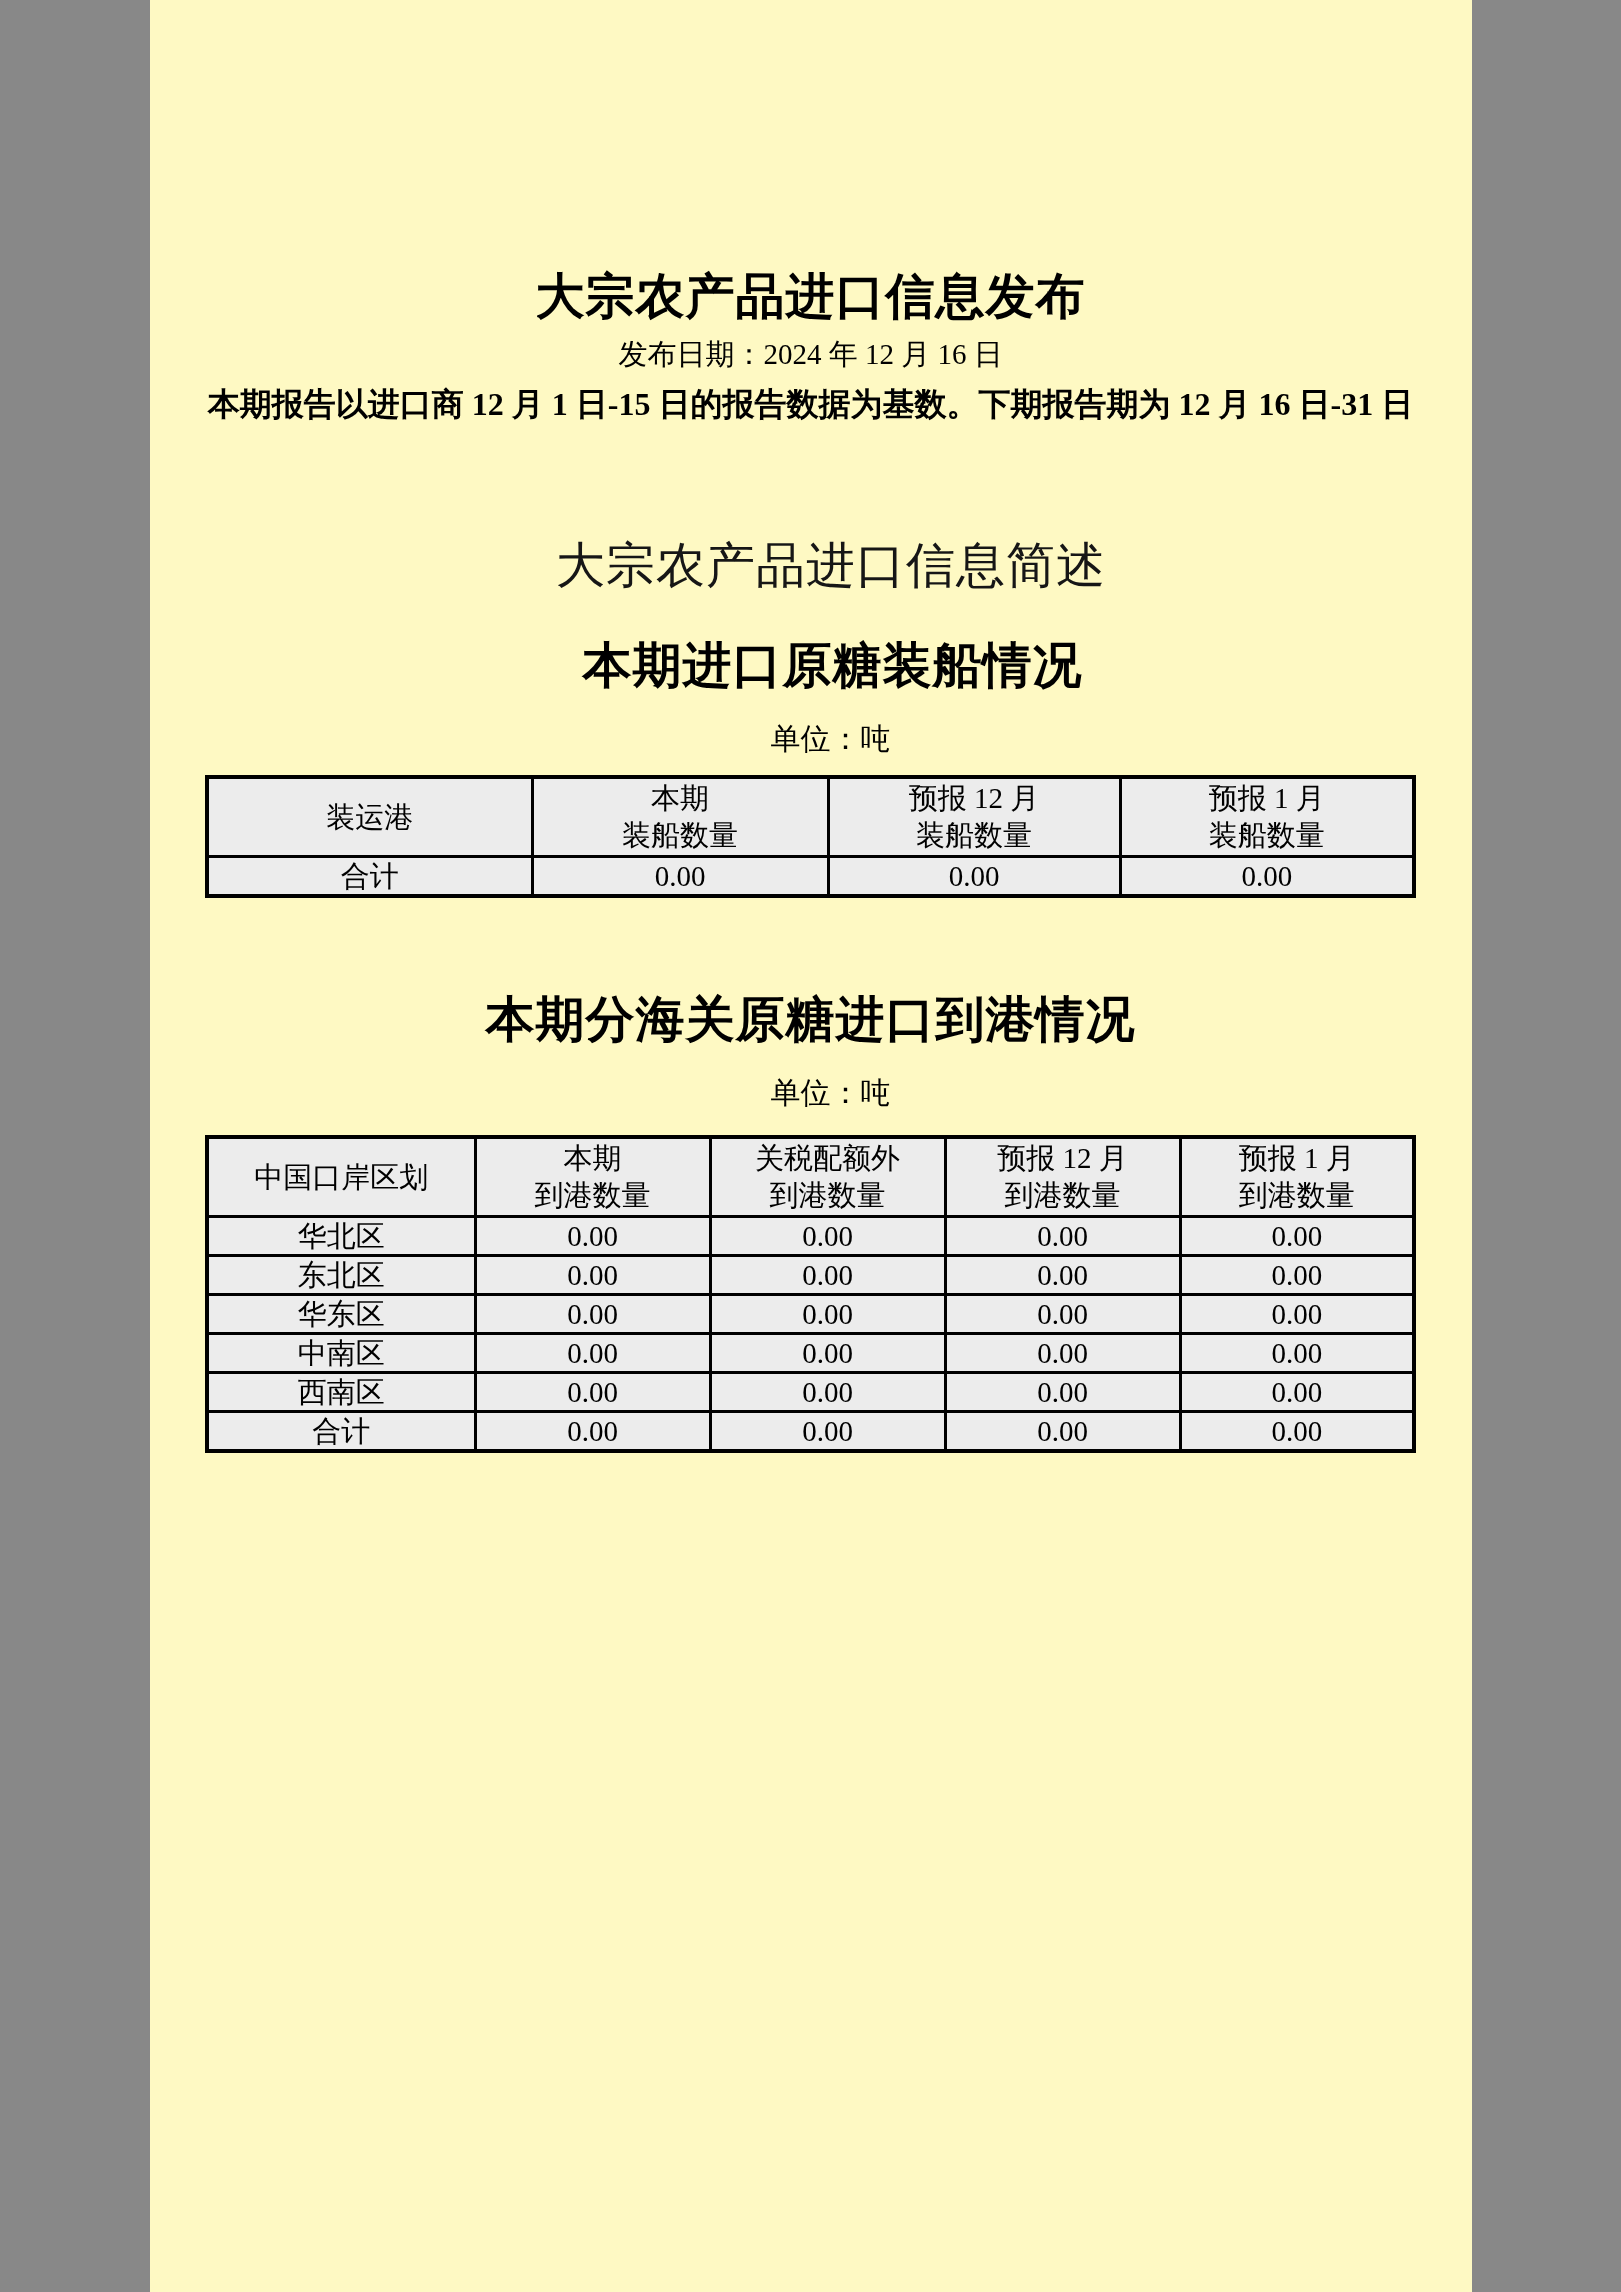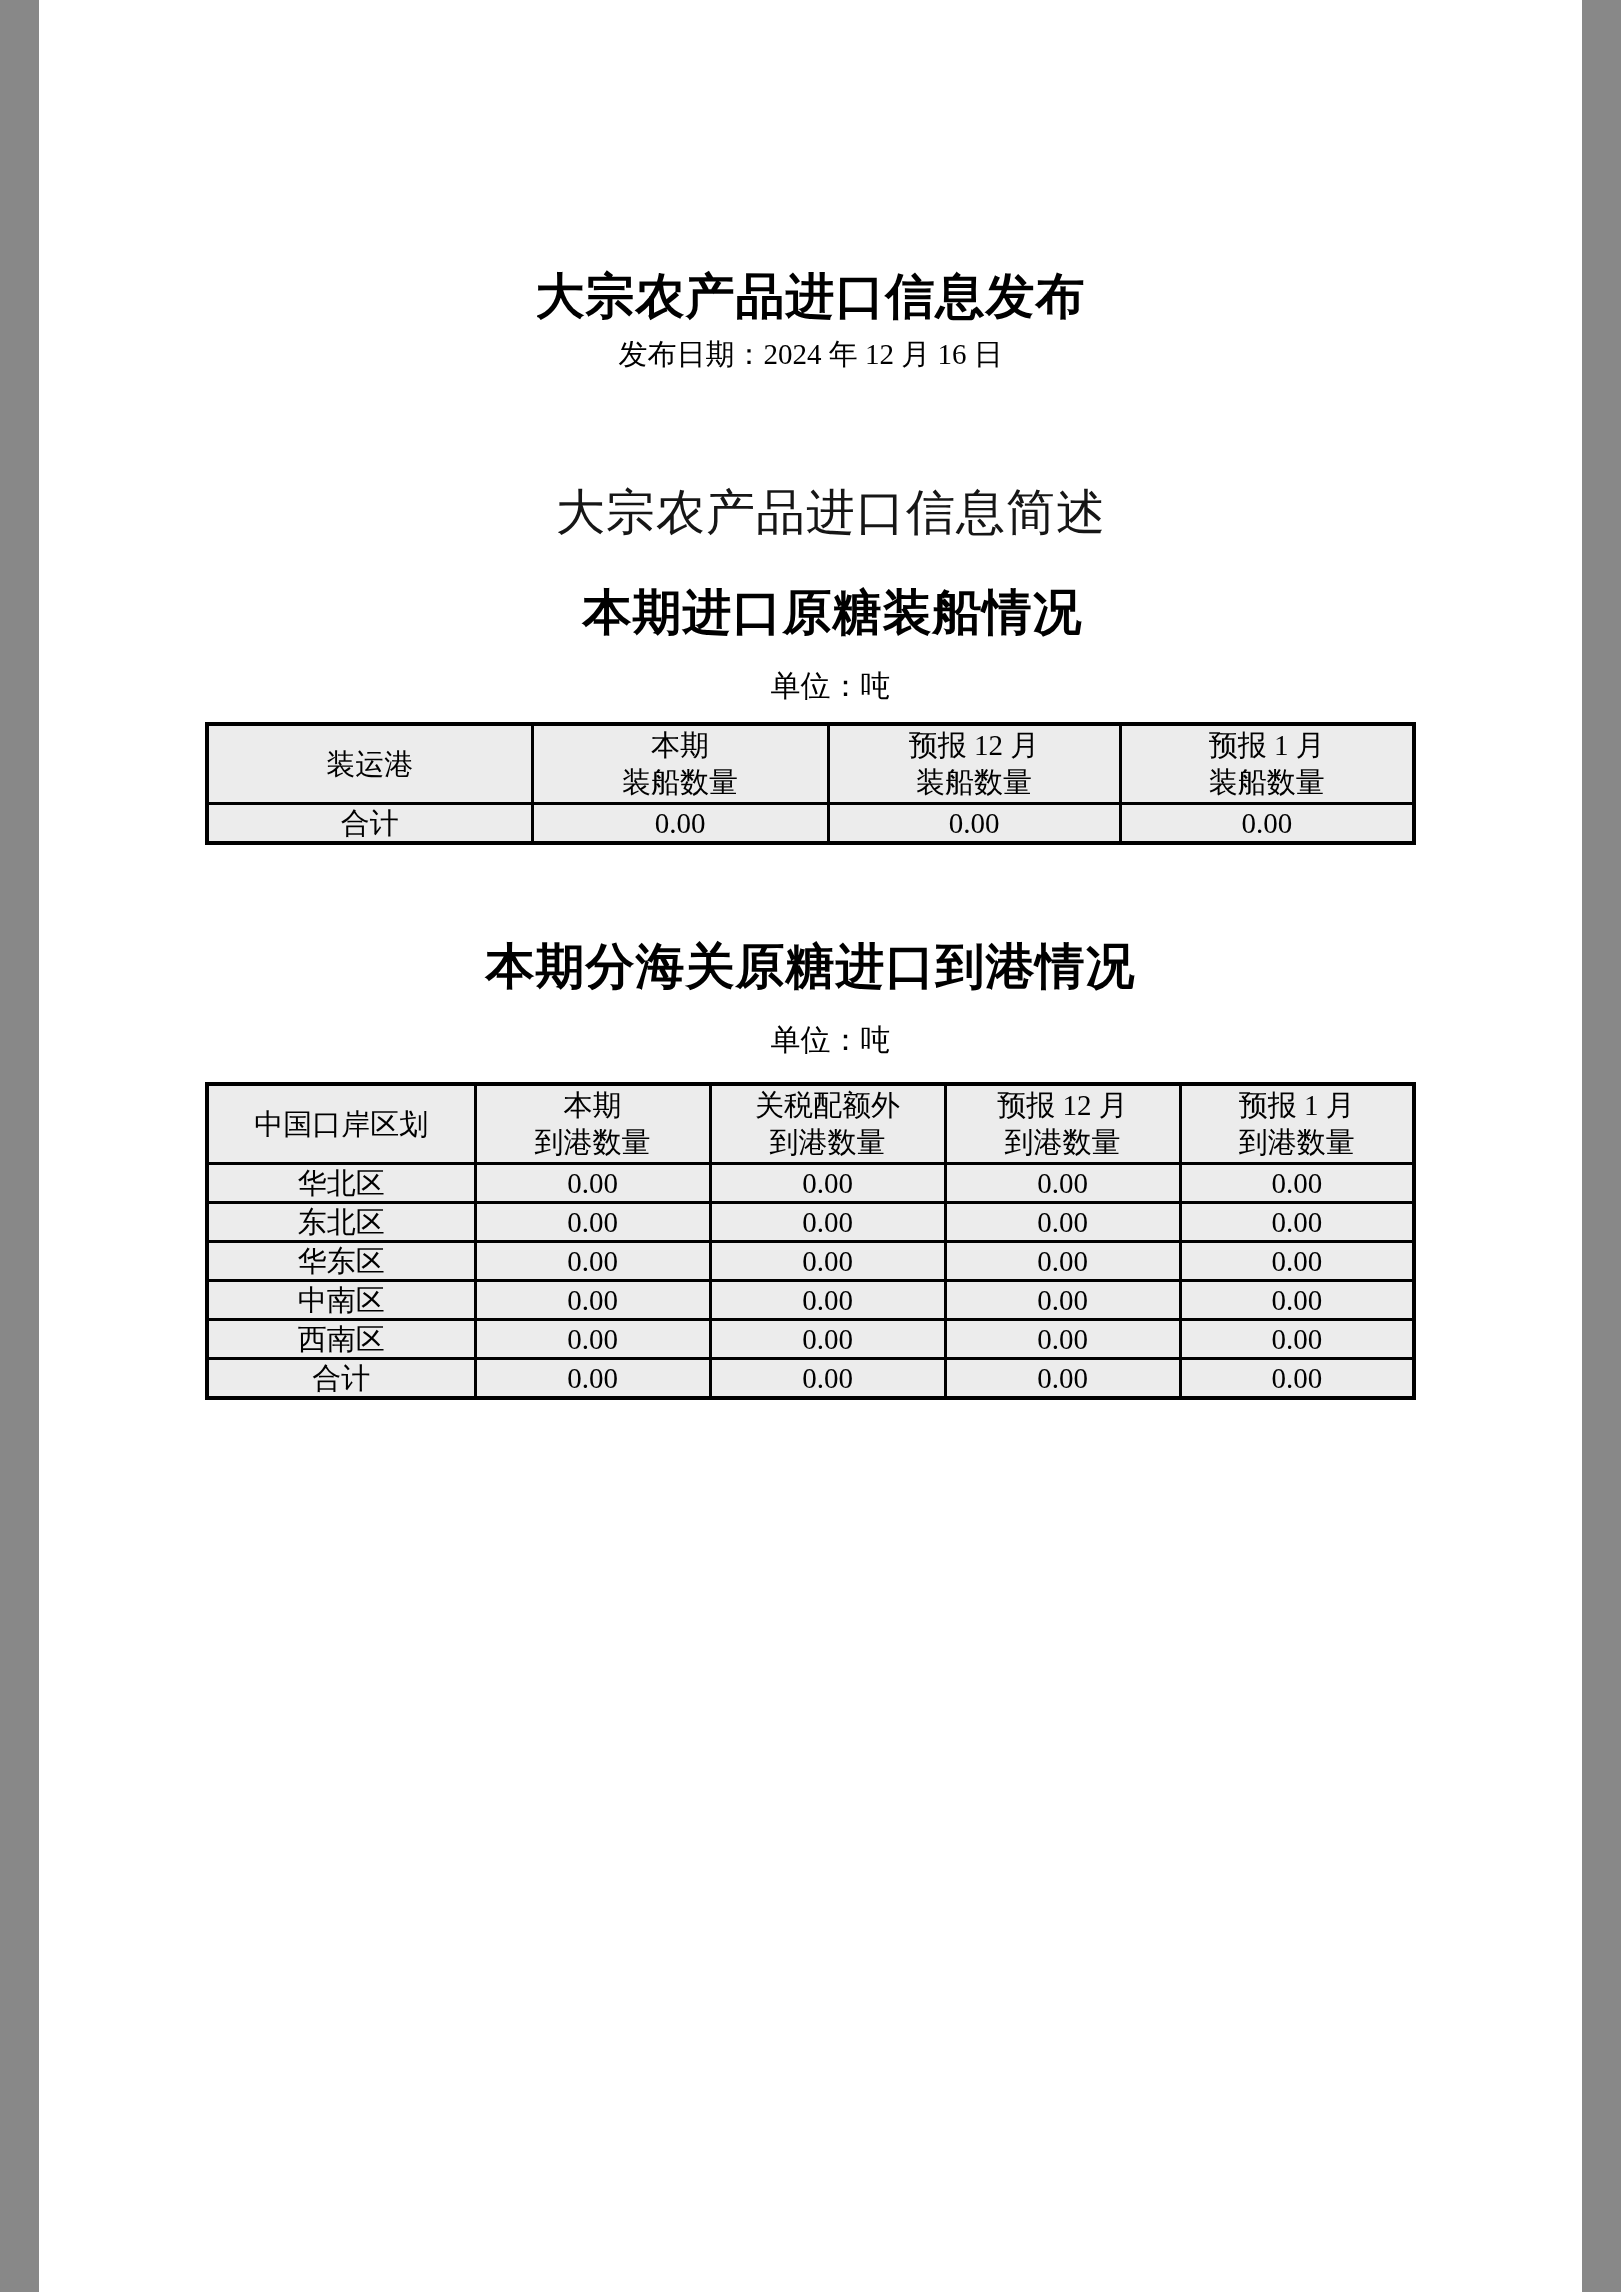--- a/index.html
+++ b/index.html
@@ -1,20 +1,20 @@
 <!DOCTYPE html>
 <html><head>
 <meta charset="utf-8">
 <style>
   html,body { margin:0; padding:0; background:#888; }
   .page {
     position:relative;
-    width:1543px; height:2293px;
+    width:1322px; height:2293px;
     margin:0 auto;
-    background:#ffffff;
+    background:#fef9c3;
     font-family:"Liberation Serif","DejaVu Serif",serif;
     color:#000;
     overflow:hidden;
   }
   .doc-title {
     padding-top:265px;
     font-size:49px; line-height:63px;
     font-weight:700; text-align:center; letter-spacing:1px;
   }
   .pub-date {
@@ -86,20 +86,21 @@
   tr.hdr .hl-single { line-height:76px; }
   tr.datarow td { height:36px; line-height:36px; }
 </style>
 </head>
 <body>
 
 <div class="page">
 
   <div class="doc-title">大宗农产品进口信息发布</div>
   <div class="pub-date">发布日期：2024 年 12 月 16 日</div>
+  <div class="report-note">本期报告以进口商 12 月 1 日-15 日的报告数据为基数。下期报告期为 12 月 16 日-31 日</div>
 
   <div class="section-heading summary-heading">大宗农产品进口信息简述</div>
 
   <ul class="bullets">
   </ul>
 
   <div id="shipping-heading" class="section-heading table-heading">本期进口原糖装船情况</div>
   <div class="unit-label">单位：吨</div>
 
   <table id="shipping-table" class="doc-table">

